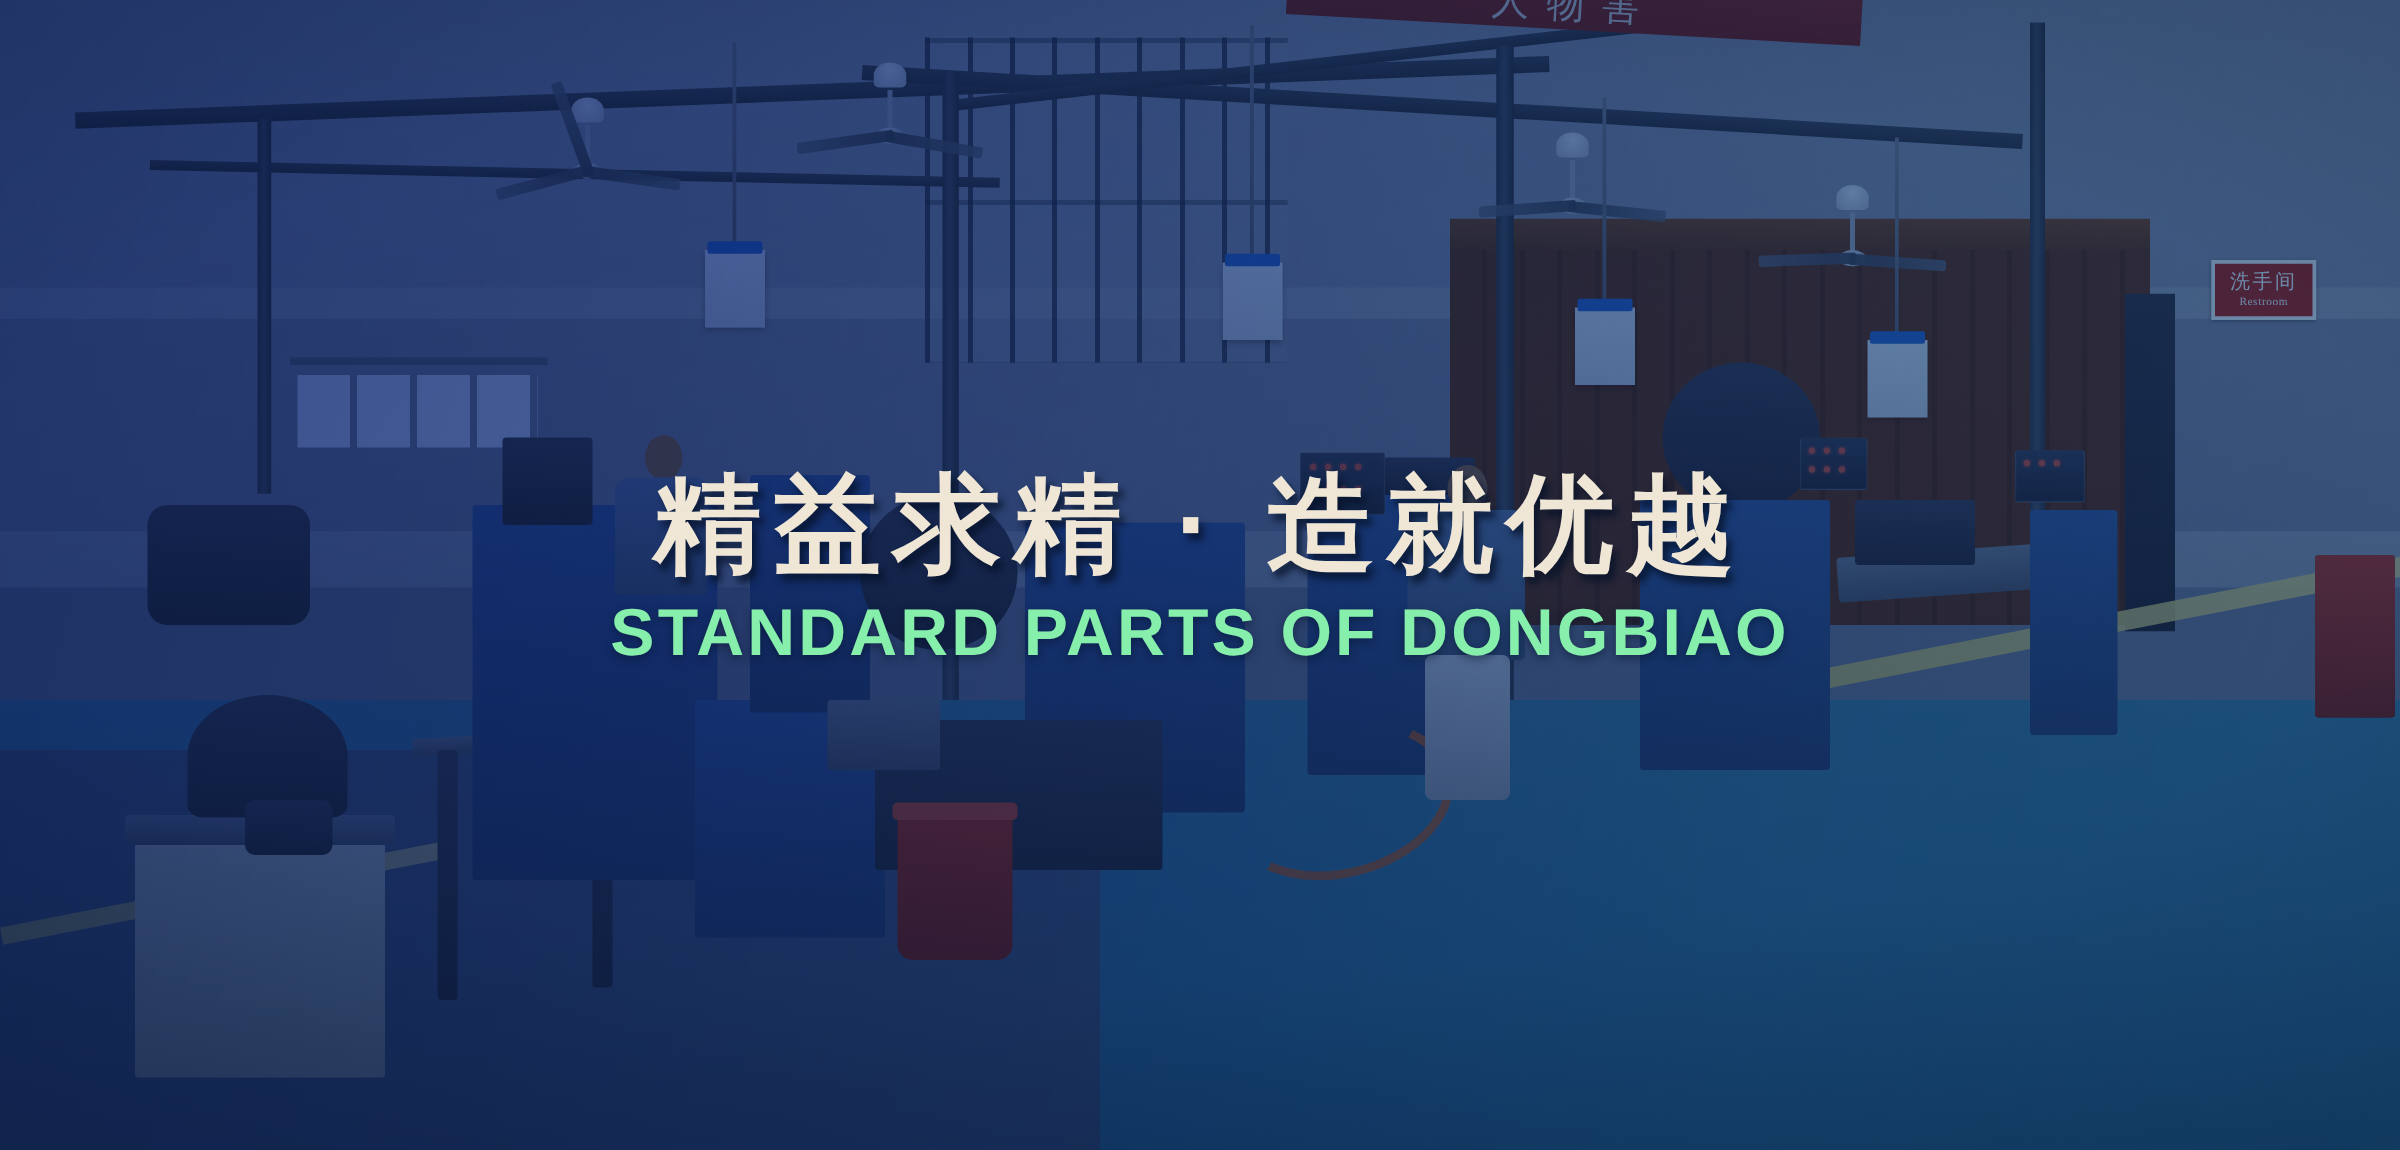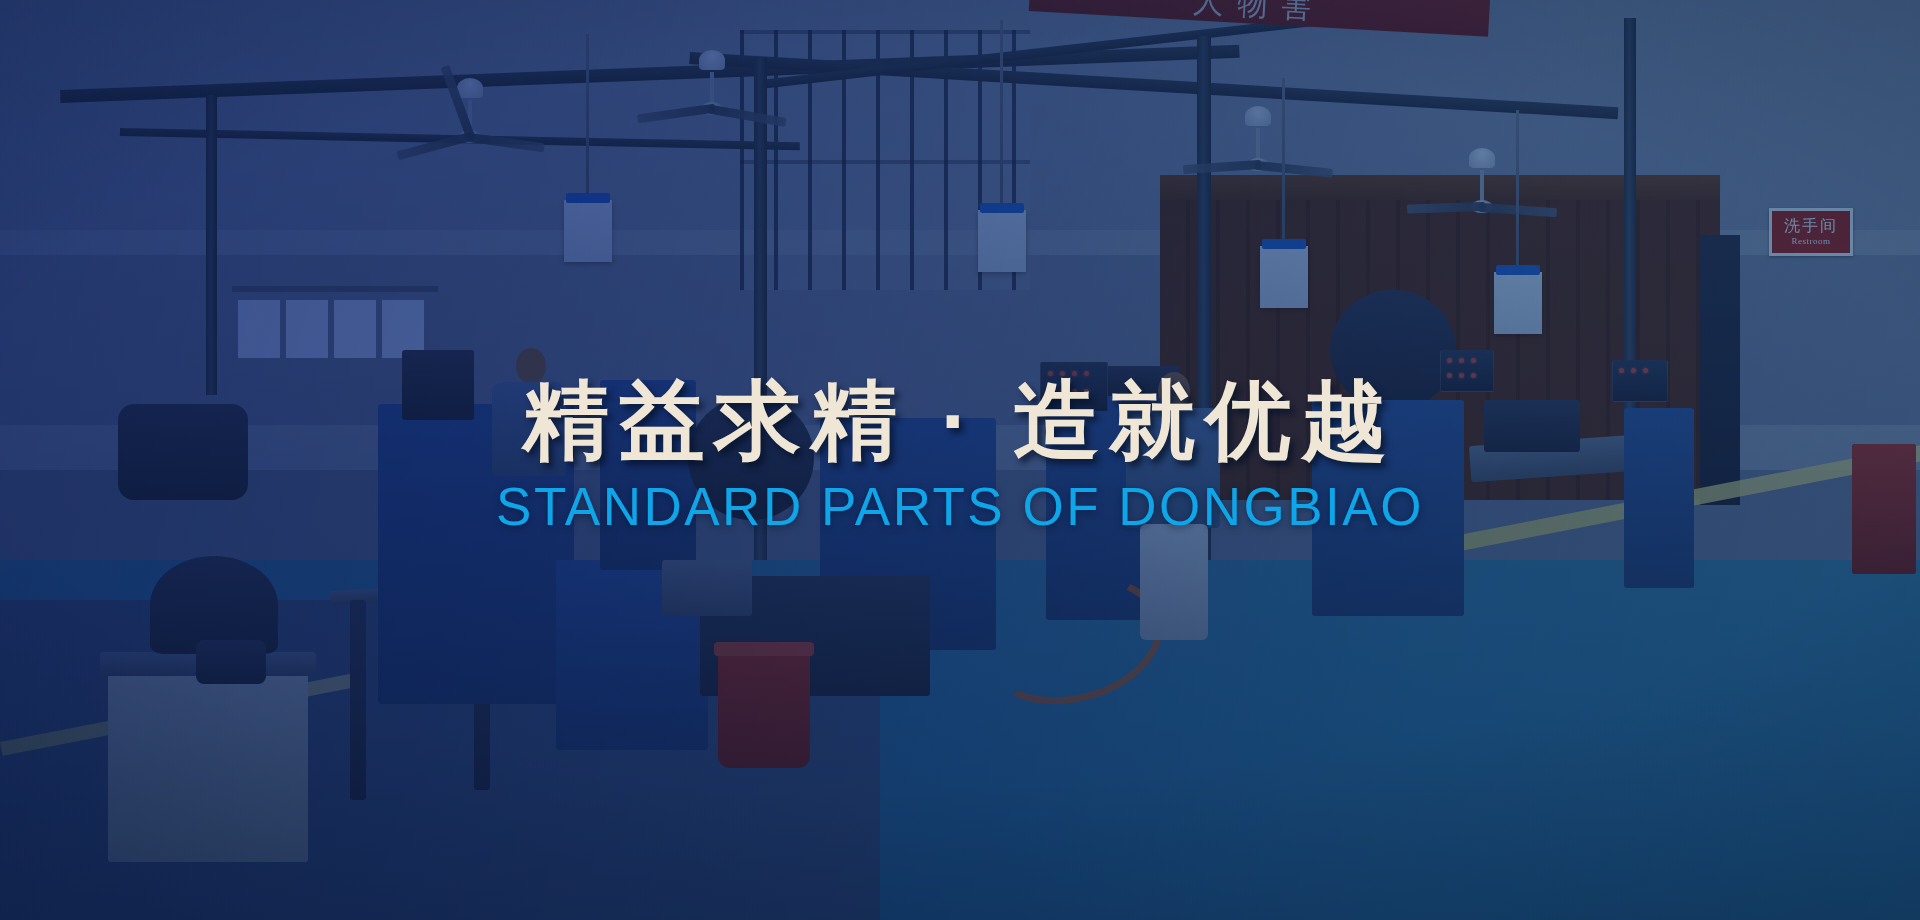--- a/index.html
+++ b/index.html
@@ -278,22 +278,22 @@
     font-weight: 700;
     color: #efe6d6;
     letter-spacing: 10px;
     text-shadow: 4px 5px 6px rgba(6,18,40,.75);
     margin: 0 0 14px 0;
     white-space: nowrap;
   }
   .hero-sub {
     font-size: 53px;
     line-height: 1.05;
-    font-weight: 400;
-    color: #0ea5e9;
+    font-weight: 700;
+    color: #86efac;
     letter-spacing: 2.5px;
     text-shadow: 0 2px 7px rgba(6,18,40,.5);
     margin: 0 0 34px 0;
     white-space: nowrap;
   }
   .hero-desc {
     max-width: 960px;
     font-size: 18px;
     line-height: 2.05;
     color: #f0f3f8;

